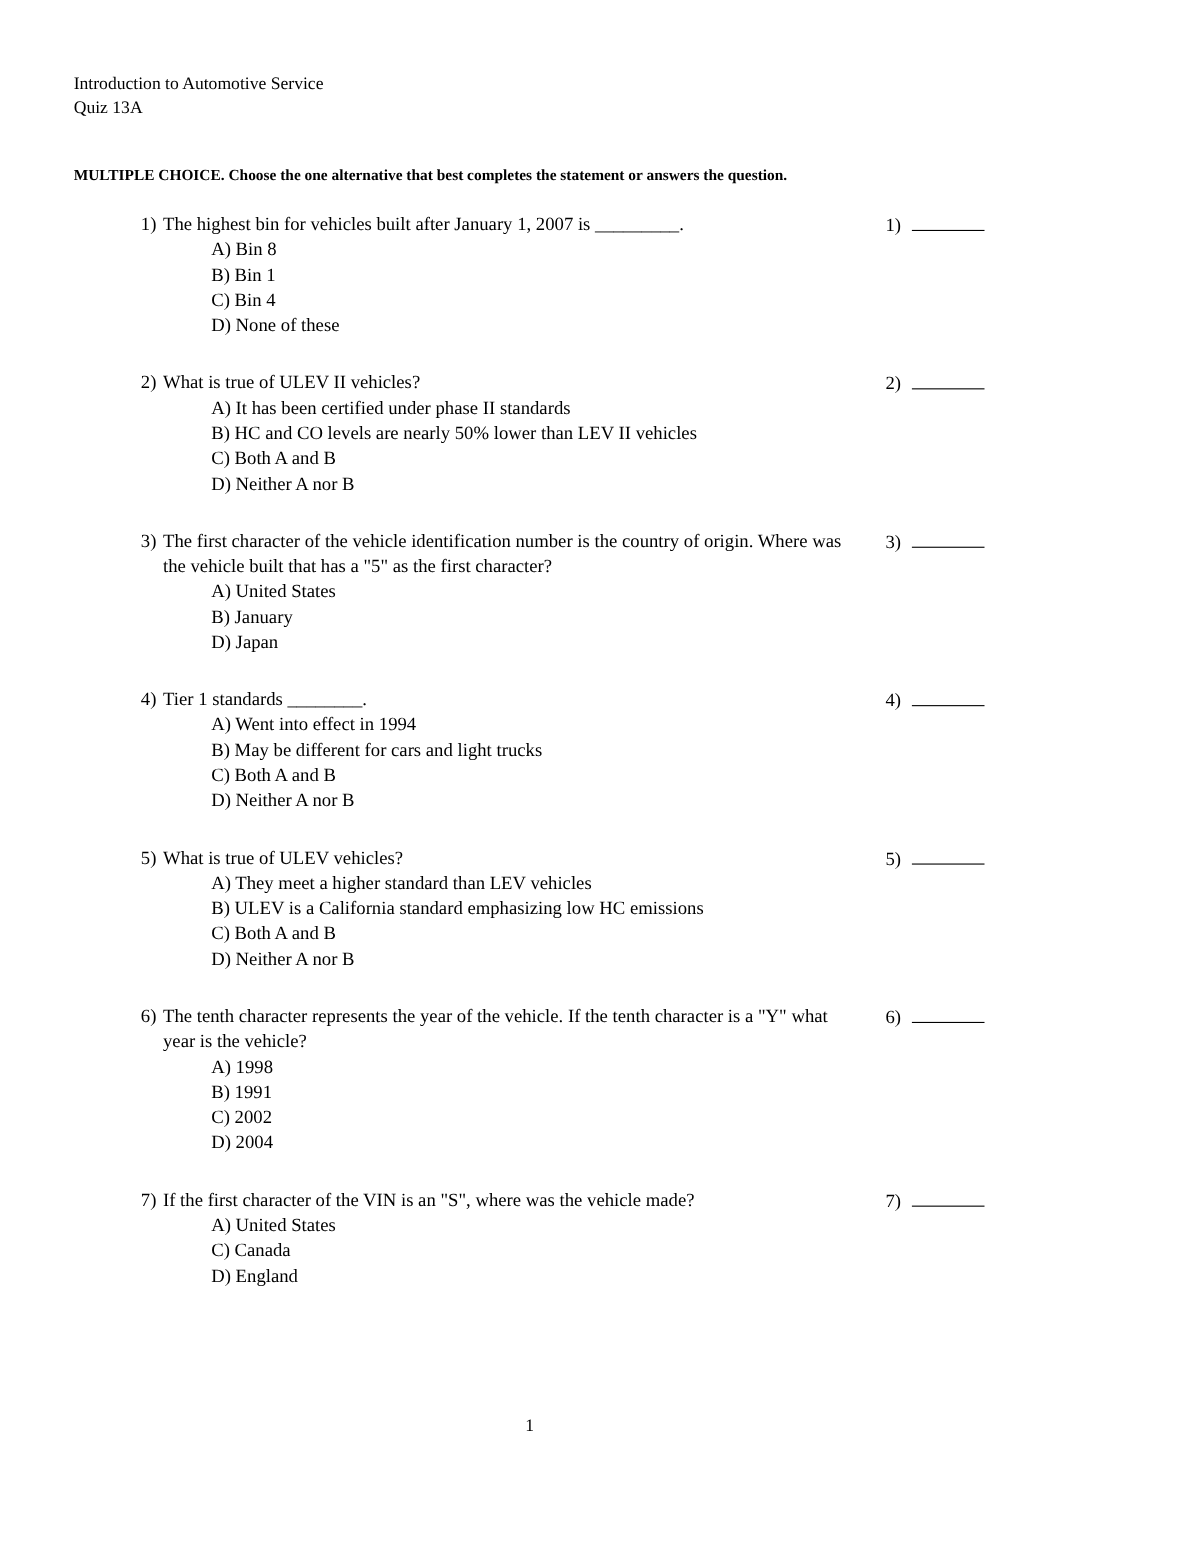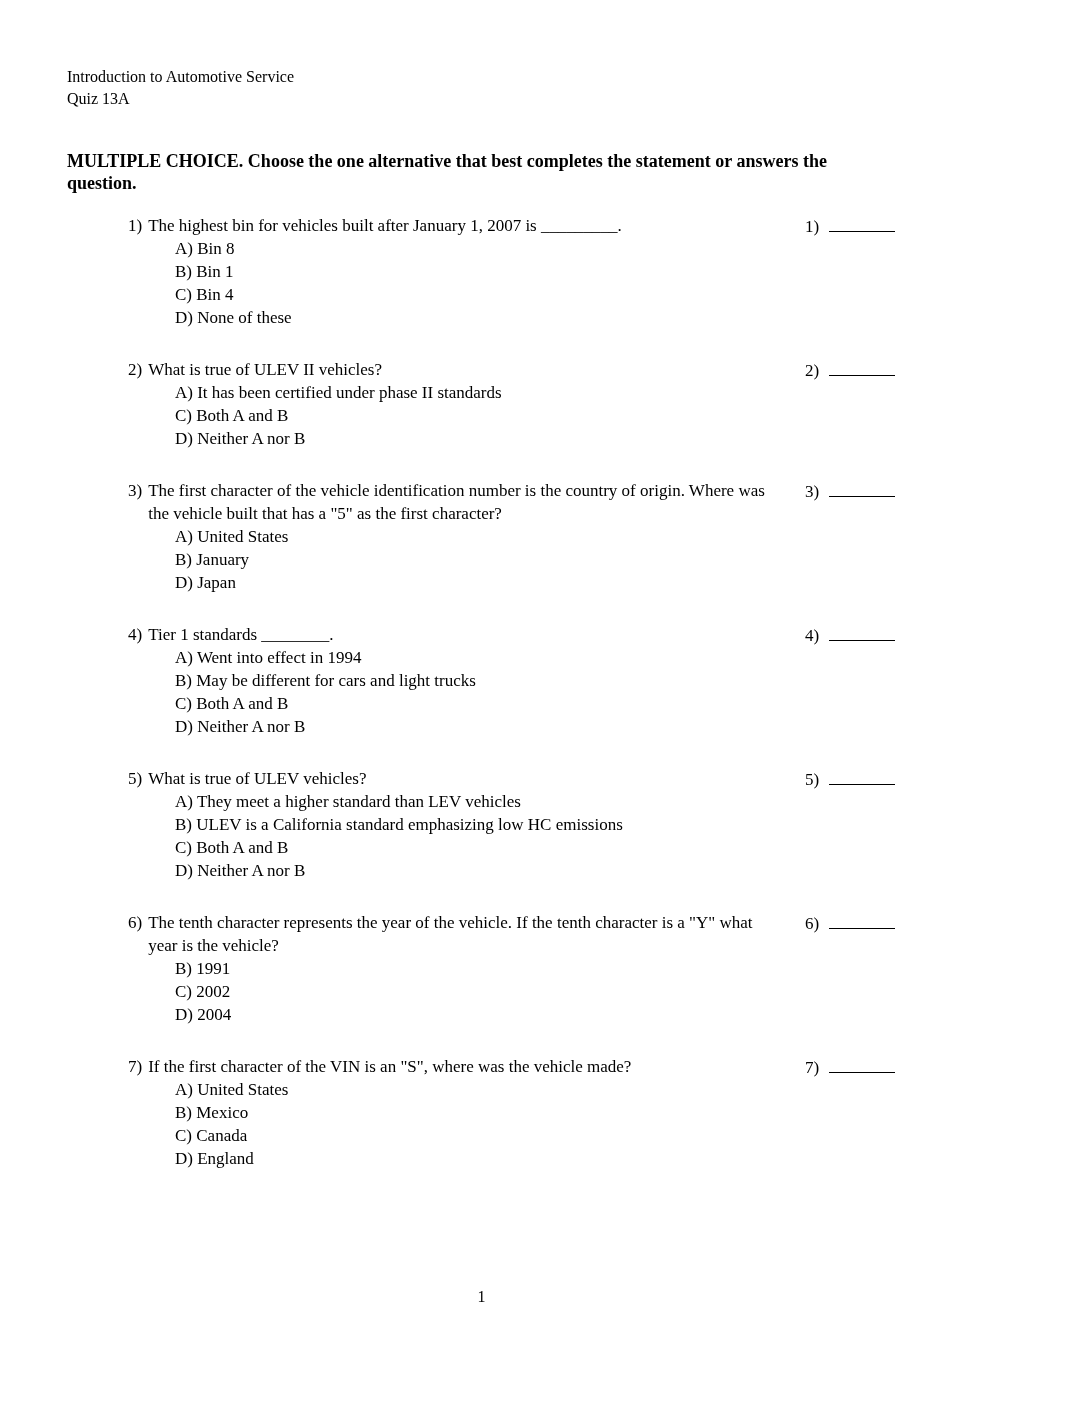--- a/index.html
+++ b/index.html
@@ -35,21 +35,21 @@
   .name-line {
     display: inline-block;
     width: 312px;
     height: 1em;
     border-bottom: 1px solid #000;
     vertical-align: baseline;
   }
   .instructions {
     margin-top: 40px;
     font-weight: bold;
-    font-size: 18px;
+    font-size: 14px;
     line-height: 22px;
   }
   .question-list {
     margin-top: 20px;
   }
   .question {
     display: flex;
     align-items: flex-start;
     margin-bottom: 29px;
   }
@@ -65,21 +65,21 @@
   .q-num {
     flex: 0 0 auto;
     padding-right: 6px;
     white-space: nowrap;
   }
   .q-text {
     flex: 1 1 auto;
     max-width: 745px;
   }
   .choices {
-    margin-left: 47px;
+    margin-left: 64px;
   }
   .choice {
     line-height: 23px;
   }
   .q-answer {
     flex: 0 0 auto;
     width: 95px;
     margin-left: 32px;
     display: flex;
     align-items: baseline;
@@ -135,20 +135,21 @@
   </div>
 
   <div class="question">
     <div class="q-main">
       <div class="q-line">
         <span class="q-num">2)</span>
         <span class="q-text">What is true of ULEV II vehicles?</span>
       </div>
       <div class="choices">
             <div class="choice">A) It has been certified under phase II standards</div>
+            <div class="choice">B) HC and CO levels are nearly 50% lower than LEV II vehicles</div>
             <div class="choice">C) Both A and B</div>
             <div class="choice">D) Neither A nor B</div>
           </div>
     </div>
     <div class="q-answer">
       <span class="ans-num">2)</span>
       <span class="ans-blank"></span>
     </div>
   </div>
 
@@ -208,40 +209,40 @@
     </div>
   </div>
 
   <div class="question">
     <div class="q-main">
       <div class="q-line">
         <span class="q-num">6)</span>
         <span class="q-text">The tenth character represents the year of the vehicle. If the tenth character is a "Y" what year is the vehicle?</span>
       </div>
       <div class="choices">
+            <div class="choice">A) 1998</div>
             <div class="choice">B) 1991</div>
             <div class="choice">C) 2002</div>
             <div class="choice">D) 2004</div>
           </div>
     </div>
     <div class="q-answer">
       <span class="ans-num">6)</span>
       <span class="ans-blank"></span>
     </div>
   </div>
 
   <div class="question">
     <div class="q-main">
       <div class="q-line">
         <span class="q-num">7)</span>
         <span class="q-text">If the first  character of the VIN is an "S", where was the vehicle made?</span>
       </div>
       <div class="choices">
             <div class="choice">A) United States</div>
-            <div class="choice">B) Mexico</div>
             <div class="choice">C) Canada</div>
             <div class="choice">D) England</div>
           </div>
     </div>
     <div class="q-answer">
       <span class="ans-num">7)</span>
       <span class="ans-blank"></span>
     </div>
   </div>
 </div>

